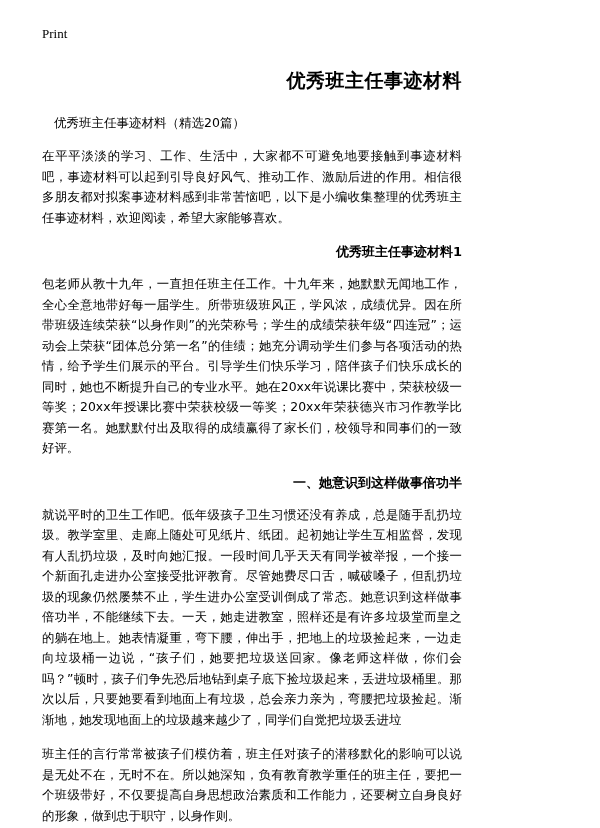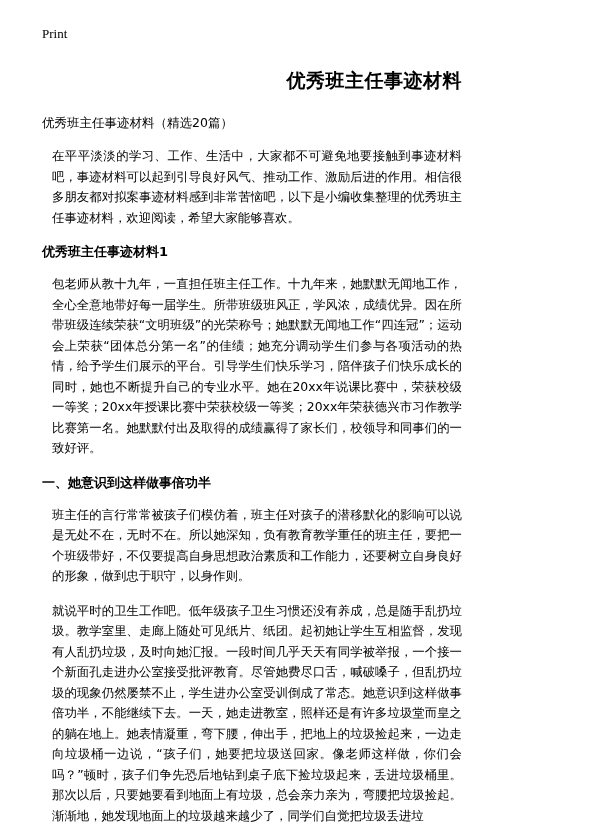--- a/index.html
+++ b/index.html
@@ -34,36 +34,37 @@
     font-size: 19px;
     line-height: 24px;
     text-align: right;
     margin: 0 0 22px 0;
     letter-spacing: 0.5px;
   }
   .subtitle {
     font-family: "DejaVu Sans", "Liberation Sans", sans-serif;
     font-size: 12.5px;
     line-height: 18px;
-    margin: 0 0 14px 0;
+    margin: 0 0 14px 12px;
   }
   p.body-text {
     font-family: "DejaVu Sans", "Liberation Sans", sans-serif;
     font-size: 12.4px;
     line-height: 20.5px;
-    margin: 0 0 14px 10px;
+    margin: 0 0 14px 0;
     text-align: justify;
     text-justify: inter-ideograph;
   }
   h2.section-heading {
     font-family: "DejaVu Sans", "Liberation Sans", sans-serif;
     font-weight: bold;
     font-size: 13px;
     line-height: 20px;
     margin: 0 0 12px 0;
+    text-align: right;
   }
   .clip-bottom {
     
     overflow: hidden;
   }
 </style>
 </head>
 <body>
 
 <div class="page">
@@ -71,22 +72,22 @@
   <div class="print-label">Print</div>
 
   <h1 class="doc-title">优秀班主任事迹材料</h1>
 
   <div class="subtitle">优秀班主任事迹材料（精选20篇）</div>
 
   <p class="body-text">在平平淡淡的学习、工作、生活中，大家都不可避免地要接触到事迹材料吧，事迹材料可以起到引导良好风气、推动工作、激励后进的作用。相信很多朋友都对拟案事迹材料感到非常苦恼吧，以下是小编收集整理的优秀班主任事迹材料，欢迎阅读，希望大家能够喜欢。</p>
 
   <h2 class="section-heading">优秀班主任事迹材料1</h2>
 
-  <p class="body-text">包老师从教十九年，一直担任班主任工作。十九年来，她默默无闻地工作，全心全意地带好每一届学生。所带班级班风正，学风浓，成绩优异。因在所带班级连续荣获“文明班级”的光荣称号；她默默无闻地工作“四连冠”；运动会上荣获“团体总分第一名”的佳绩；她充分调动学生们参与各项活动的热情，给予学生们展示的平台。引导学生们快乐学习，陪伴孩子们快乐成长的同时，她也不断提升自己的专业水平。她在20xx年说课比赛中，荣获校级一等奖；20xx年授课比赛中荣获校级一等奖；20xx年荣获德兴市习作教学比赛第一名。她默默付出及取得的成绩赢得了家长们，校领导和同事们的一致好评。</p>
+  <p class="body-text">包老师从教十九年，一直担任班主任工作。十九年来，她默默无闻地工作，全心全意地带好每一届学生。所带班级班风正，学风浓，成绩优异。因在所带班级连续荣获“以身作则”的光荣称号；学生的成绩荣获年级“四连冠”；运动会上荣获“团体总分第一名”的佳绩；她充分调动学生们参与各项活动的热情，给予学生们展示的平台。引导学生们快乐学习，陪伴孩子们快乐成长的同时，她也不断提升自己的专业水平。她在20xx年说课比赛中，荣获校级一等奖；20xx年授课比赛中荣获校级一等奖；20xx年荣获德兴市习作教学比赛第一名。她默默付出及取得的成绩赢得了家长们，校领导和同事们的一致好评。</p>
 
 
   <h2 class="section-heading">一、她意识到这样做事倍功半</h2>
 
+  <p class="body-text clip-bottom">就说平时的卫生工作吧。低年级孩子卫生习惯还没有养成，总是随手乱扔垃圾。教学室里、走廊上随处可见纸片、纸团。起初她让学生互相监督，发现有人乱扔垃圾，及时向她汇报。一段时间几乎天天有同学被举报，一个接一个新面孔走进办公室接受批评教育。尽管她费尽口舌，喊破嗓子，但乱扔垃圾的现象仍然屡禁不止，学生进办公室受训倒成了常态。她意识到这样做事倍功半，不能继续下去。一天，她走进教室，照样还是有许多垃圾堂而皇之的躺在地上。她表情凝重，弯下腰，伸出手，把地上的垃圾捡起来，一边走向垃圾桶一边说，“孩子们，她要把垃圾送回家。像老师这样做，你们会吗？”顿时，孩子们争先恐后地钻到桌子底下捡垃圾起来，丢进垃圾桶里。那次以后，只要她要看到地面上有垃圾，总会亲力亲为，弯腰把垃圾捡起。渐渐地，她发现地面上的垃圾越来越少了，同学们自觉把垃圾丢进垃</p>
+
   <p class="body-text">班主任的言行常常被孩子们模仿着，班主任对孩子的潜移默化的影响可以说是无处不在，无时不在。所以她深知，负有教育教学重任的班主任，要把一个班级带好，不仅要提高自身思想政治素质和工作能力，还要树立自身良好的形象，做到忠于职守，以身作则。</p>
-
-  <p class="body-text clip-bottom">就说平时的卫生工作吧。低年级孩子卫生习惯还没有养成，总是随手乱扔垃圾。教学室里、走廊上随处可见纸片、纸团。起初她让学生互相监督，发现有人乱扔垃圾，及时向她汇报。一段时间几乎天天有同学被举报，一个接一个新面孔走进办公室接受批评教育。尽管她费尽口舌，喊破嗓子，但乱扔垃圾的现象仍然屡禁不止，学生进办公室受训倒成了常态。她意识到这样做事倍功半，不能继续下去。一天，她走进教室，照样还是有许多垃圾堂而皇之的躺在地上。她表情凝重，弯下腰，伸出手，把地上的垃圾捡起来，一边走向垃圾桶一边说，“孩子们，她要把垃圾送回家。像老师这样做，你们会吗？”顿时，孩子们争先恐后地钻到桌子底下捡垃圾起来，丢进垃圾桶里。那次以后，只要她要看到地面上有垃圾，总会亲力亲为，弯腰把垃圾捡起。渐渐地，她发现地面上的垃圾越来越少了，同学们自觉把垃圾丢进垃</p>
 
 </div>
 
 </body></html>

